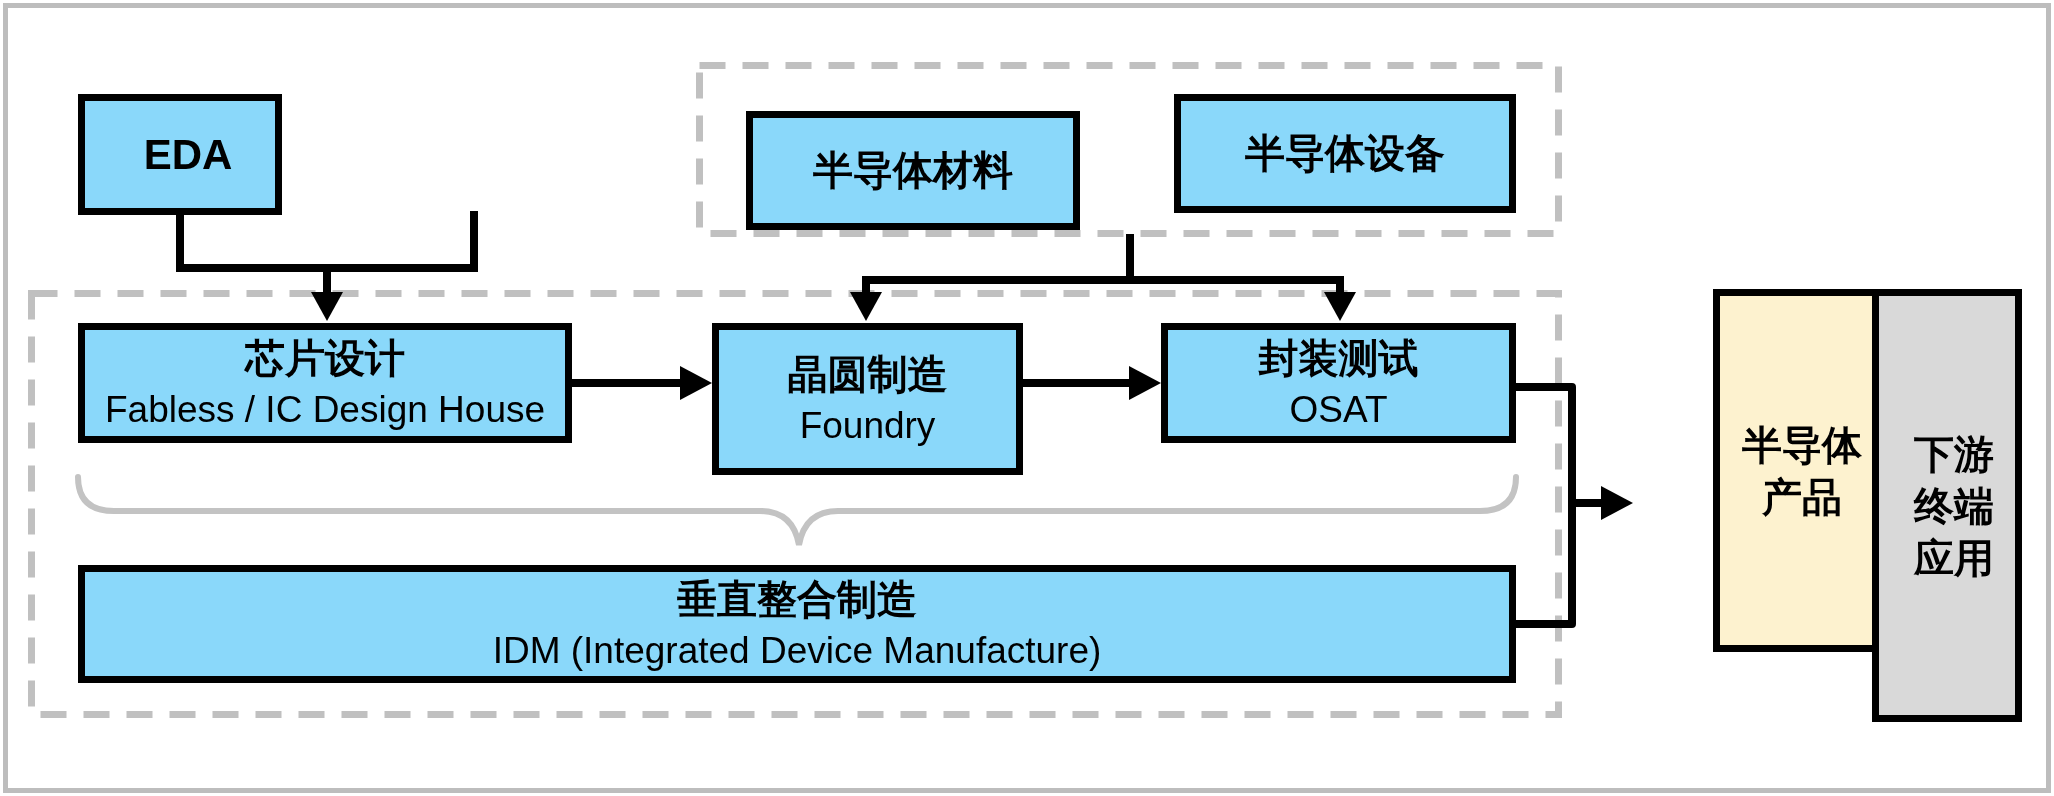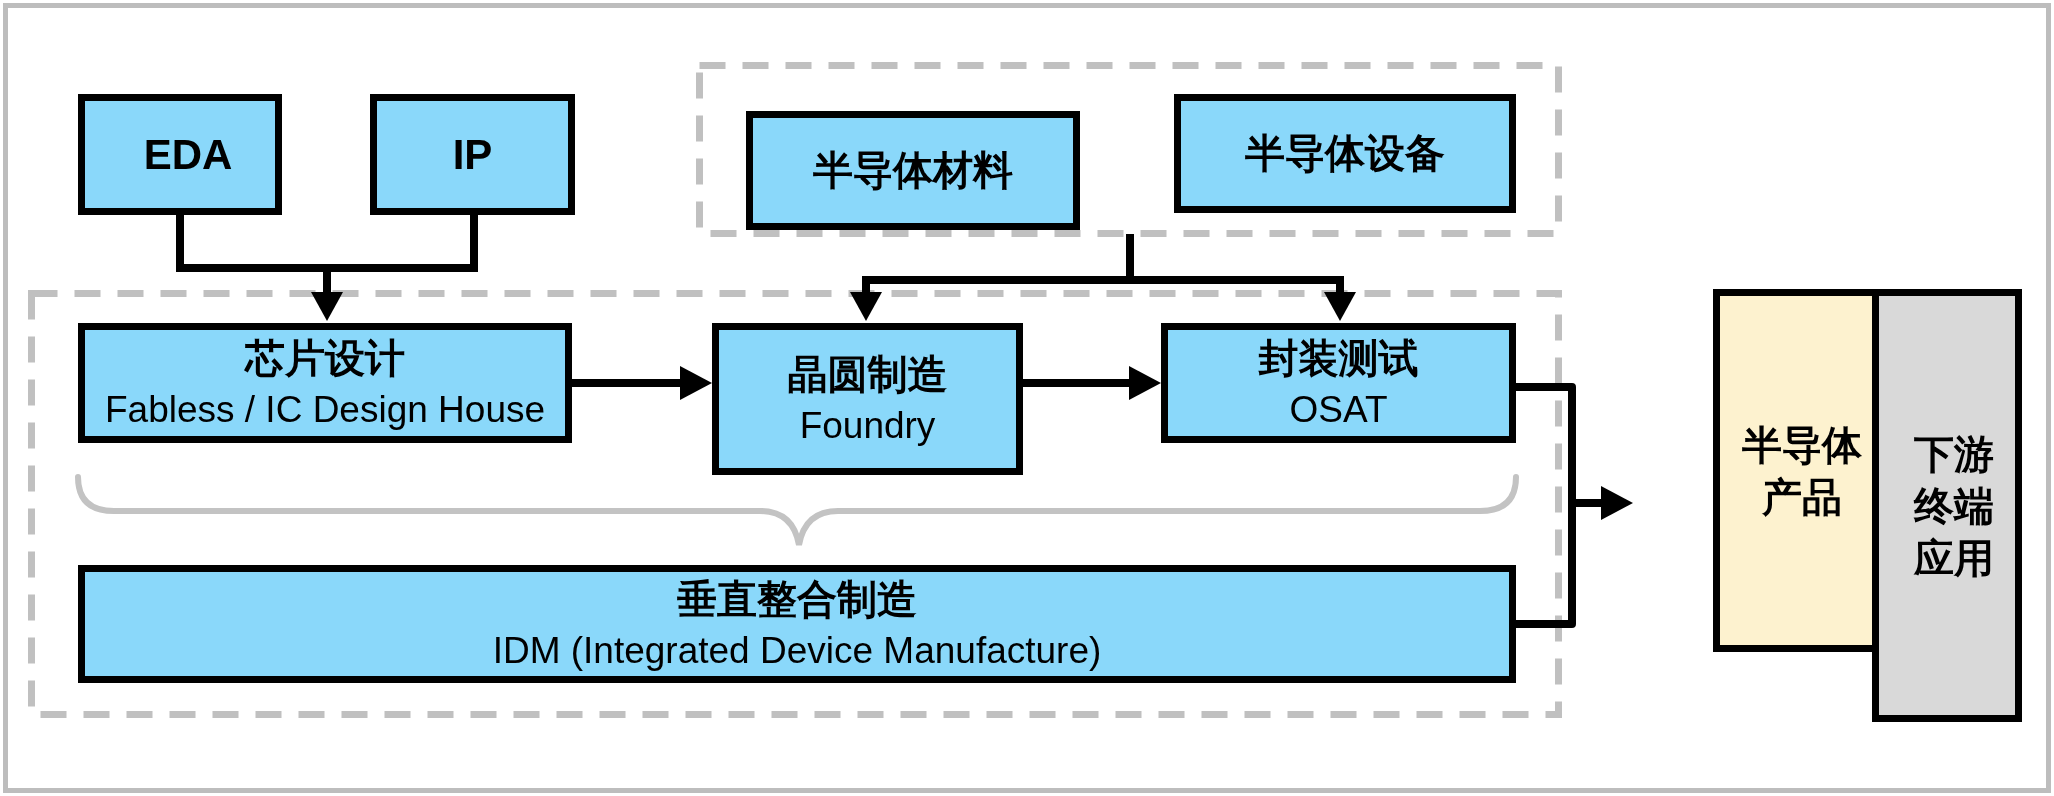--- a/index.html
+++ b/index.html
@@ -87,23 +87,20 @@
     <polygon class="ahead" points="1633,503 1601,486 1601,520"></polygon>
 
     <path class="conn" d="M1809 503 H1840"></path>
     <polygon class="ahead" points="1872,503 1840,486 1840,520"></polygon>
   </svg>
 
   <div class="box" id="node-eda">
     <span class="title big">EDA</span>
   </div>
 
-  <div class="box" id="node-ip">
-    <span class="title big">IP</span>
-  </div>
 
   <div class="box" id="node-materials">
     <span class="title">半导体材料</span>
   </div>
 
   <div class="box" id="node-equipment">
     <span class="title">半导体设备</span>
   </div>
 
   <div class="box" id="node-design">

